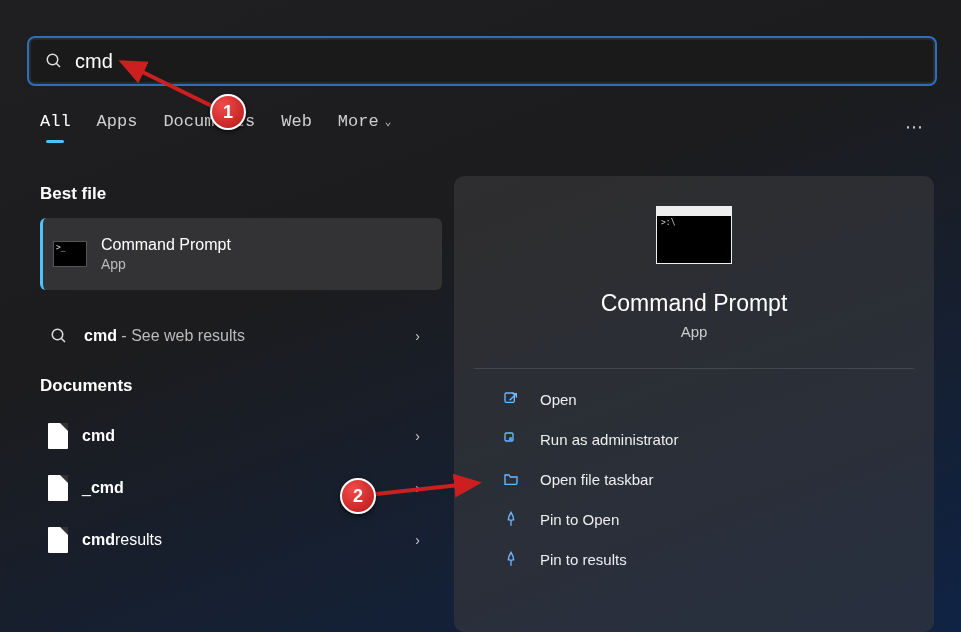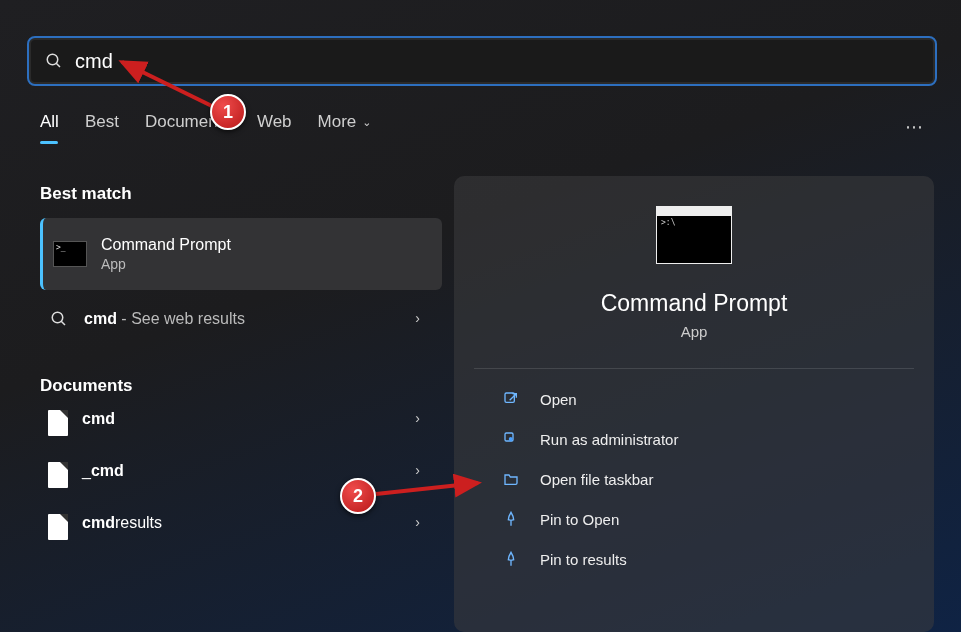--- a/index.html
+++ b/index.html
@@ -36,20 +36,21 @@
   }
   .caret-box { position: relative; }
   .tabs {
     position: absolute;
     left: 40px; top: 112px;
     display: flex;
     align-items: flex-start;
     gap: 26px;
     font-size: 17px;
     color: #cfcfcf;
+    font-family: Liberation Mono, monospace;
   }
   .tab { cursor: pointer; position: relative; padding-bottom: 10px; }
   .tab.active { color: #ffffff; }
   .tab.active::after {
     content: "";
     position: absolute;
     left: 50%; transform: translateX(-50%);
     bottom: -2px;
     width: 18px; height: 3px;
     background: #4cc2ff;
@@ -101,20 +102,21 @@
     top: 1px; left: 2px;
     font-size: 8px;
     color: #ddd;
     font-family: monospace;
   }
   .tile-text .t1 { font-size: 16px; color: #fff; }
   .tile-text .t2 { font-size: 14px; color: #bbb; margin-top: 2px; }
   .list-row {
     height: 52px;
     display: flex;
+    align-items: center;
     gap: 14px;
     padding-left: 8px;
     cursor: pointer;
     position: relative;
   }
   .list-row .chev-r {
     position: absolute;
     right: 22px;
     color: #ccc;
     font-size: 14px;
@@ -203,32 +205,32 @@
       <circle cx="10" cy="10" r="7"></circle>
         <line x1="20" y1="20" x2="15" y2="15"></line>
     </svg>
   </span>
   <input type="text" value="cmd" style="">
   <span class="caret-box"></span>
 </div>
 
 <div class="tabs">
   <div class="tab active">All</div>
-  <div class="tab">Best</div>
+  <div class="tab">Apps</div>
   <div class="tab">Documents</div>
   <div class="tab">Web</div>
   <div class="tab more-wrap">
     <span>More</span>
     <span class="chev">⌄</span>
   </div>
 </div>
 <div class="dots">⋯</div>
 
 <div class="left-col">
-  <div class="section-title">Best match</div>
+  <div class="section-title">Best file</div>
   <div class="result-tile">
     <div class="cmd-icon"></div>
     <div class="tile-text">
       <div class="t1">Command Prompt</div>
       <div class="t2">App</div>
     </div>
   </div>
 
   <div class="list-row">
     <span class="mag">

